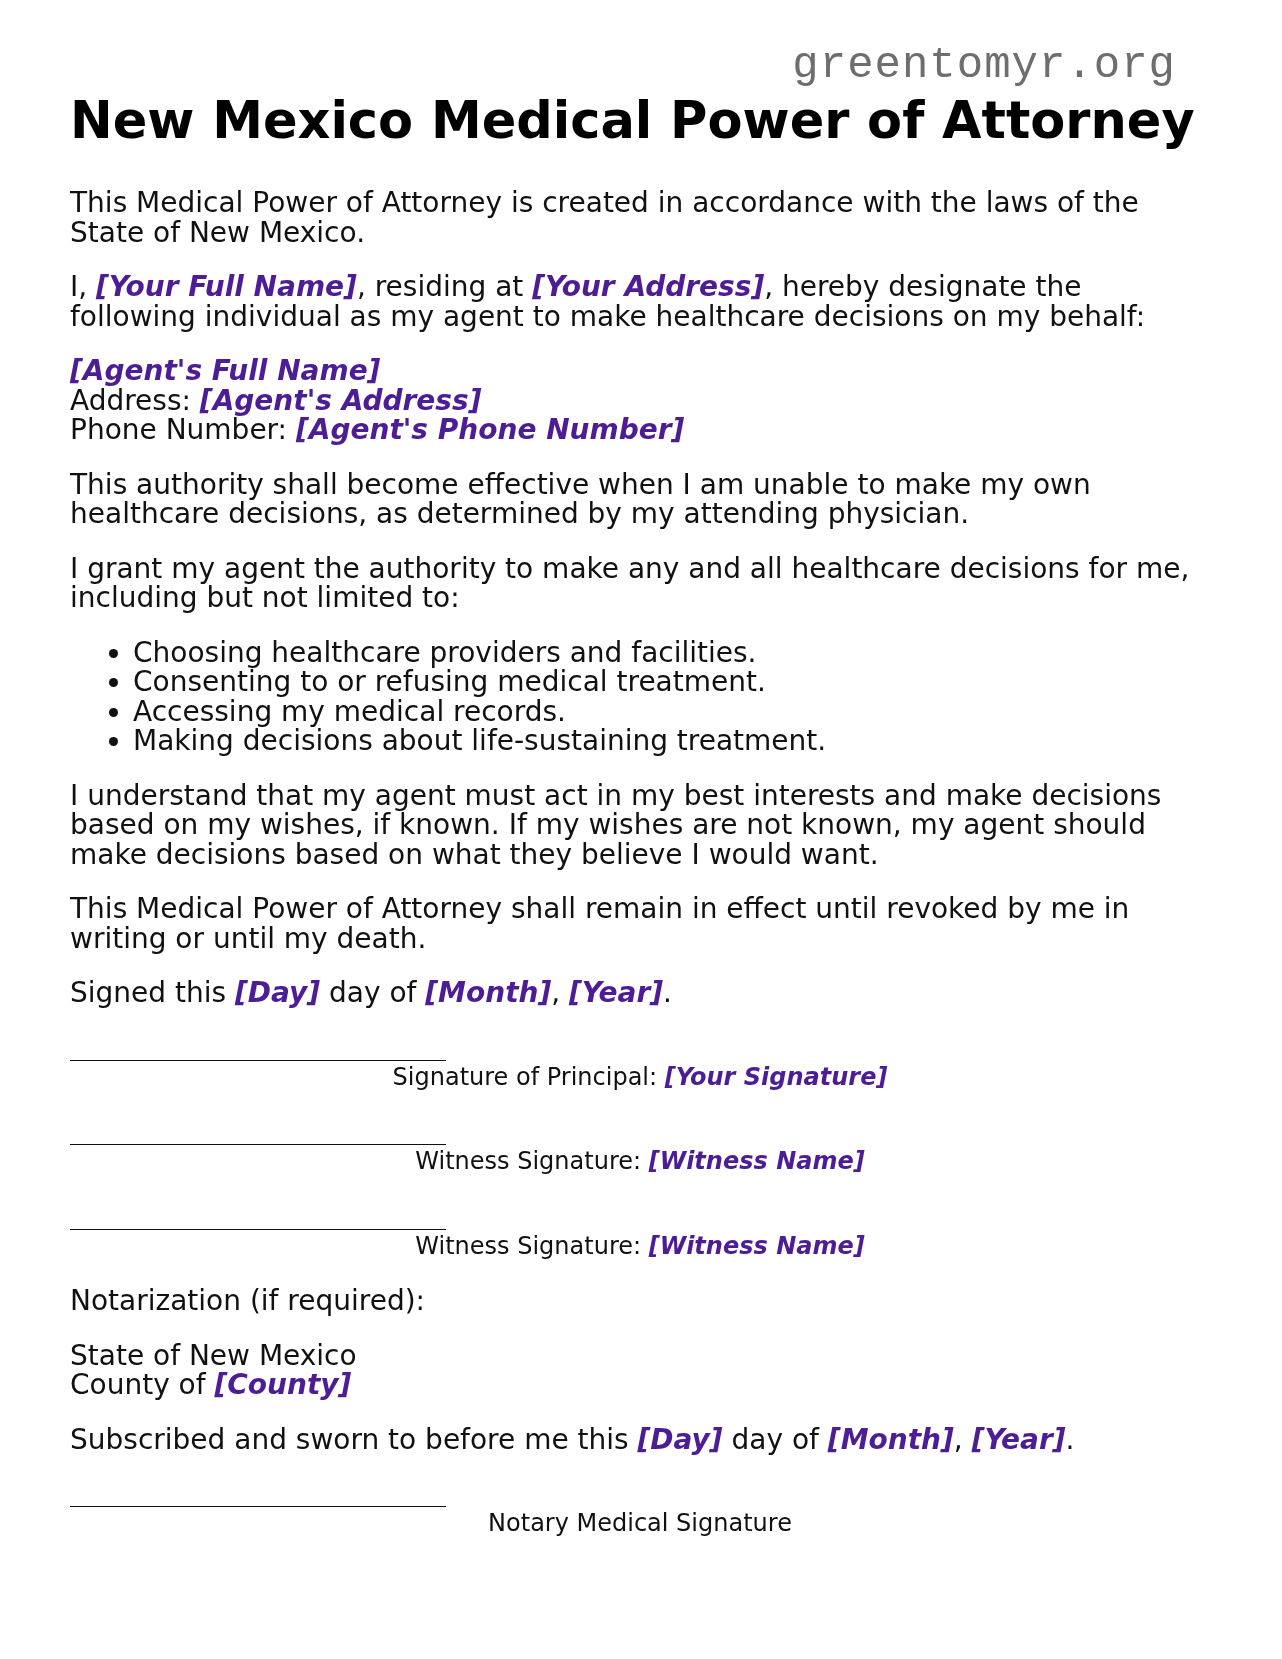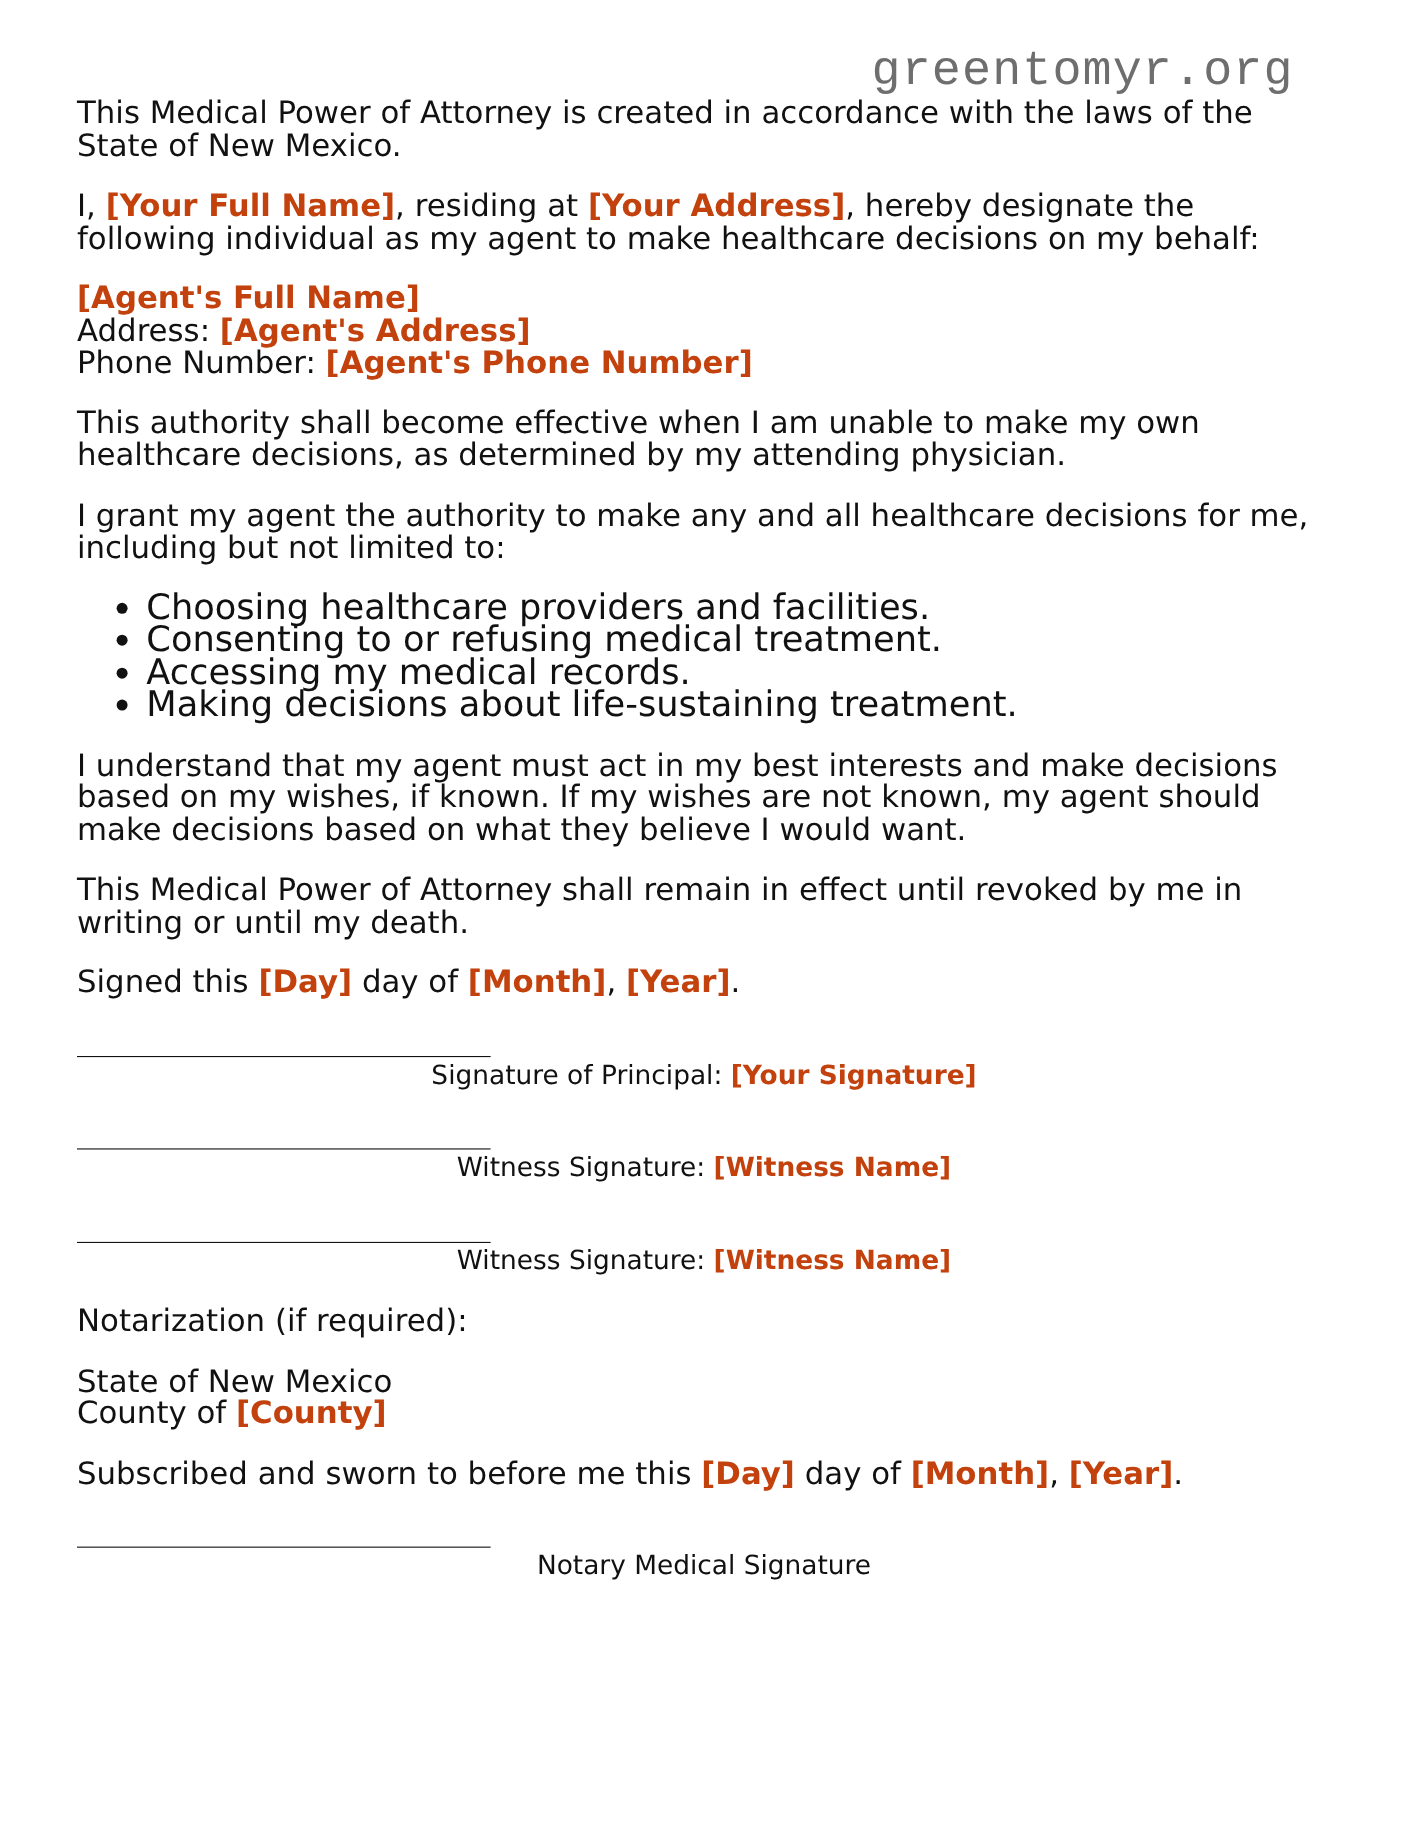--- a/index.html
+++ b/index.html
@@ -31,43 +31,44 @@
       font-size: 51px;
       font-weight: bold;
       line-height: 66px;
       color: #000;
     }
     p {
       margin: 0 0 25px 0;
       font-size: 28px;
       line-height: 29.5px;
     }
-    b { font-weight: bold; color: #c2410c; }
+    b { font-weight: bold; color: #4c1d95; font-style: italic; }
     ul {
       margin: 0 0 25px 0;
       padding-left: 63px;
-      font-size: 32px;
+      font-size: 28px;
       line-height: 29.5px;
     }
     li { margin: 0; }
     .sig-block { margin: 0 0 25px 0; font-size: 24px; line-height: 29.5px; text-align: center; }
     .sig-block.spaced { margin-top: 52px; }
     .sig-line {
       width: 376px;
       height: 0;
       border-bottom: 1.5px solid #111;
       margin-bottom: 2px;
     }
   </style>
 </head>
 <body>
 
 <div class="watermark">greentomyr.org</div>
 
 <div class="page">
+  <h1>New Mexico Medical Power of Attorney</h1>
 
   <p>This Medical Power of Attorney is created in accordance with the laws of the State of New Mexico.</p>
 
   <p><span>I, </span><b>[Your Full Name]</b><span>, residing at </span><b>[Your Address]</b><span>, hereby designate the following individual as my agent to make healthcare decisions on my behalf:</span></p>
 
   <p>
     <b>[Agent's Full Name]</b><br>
     <span>Address: </span><b>[Agent's Address]</b><br>
     <span>Phone Number: </span><b>[Agent's Phone Number]</b>
   </p>

